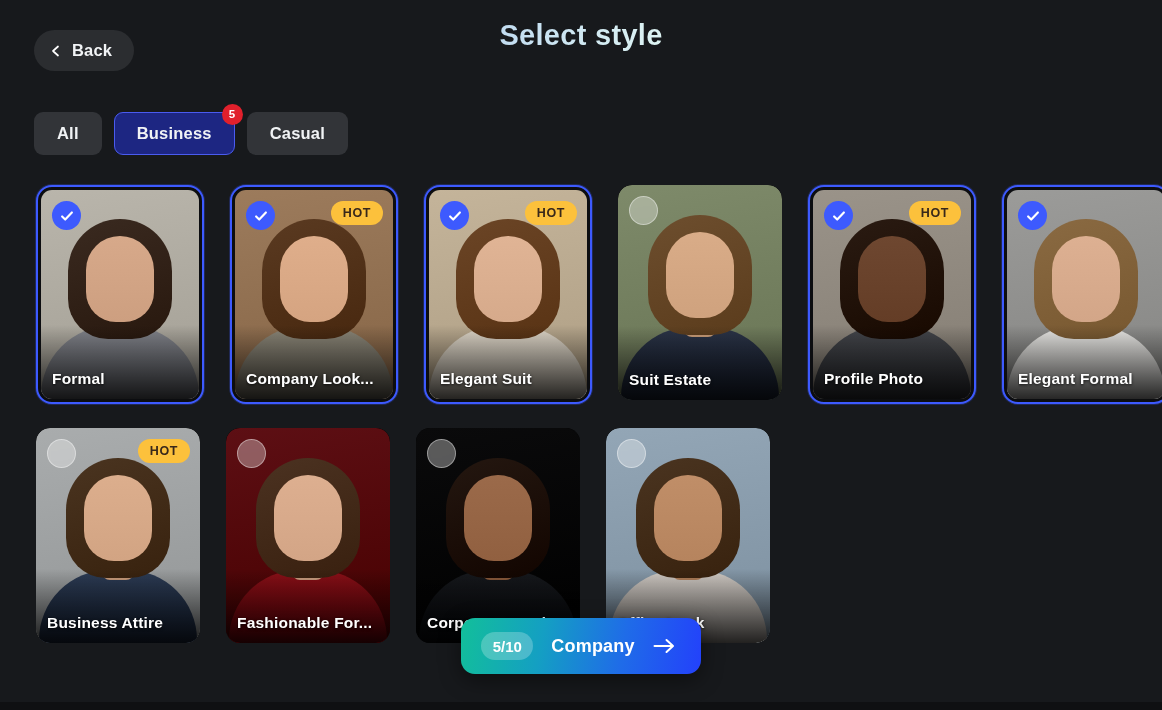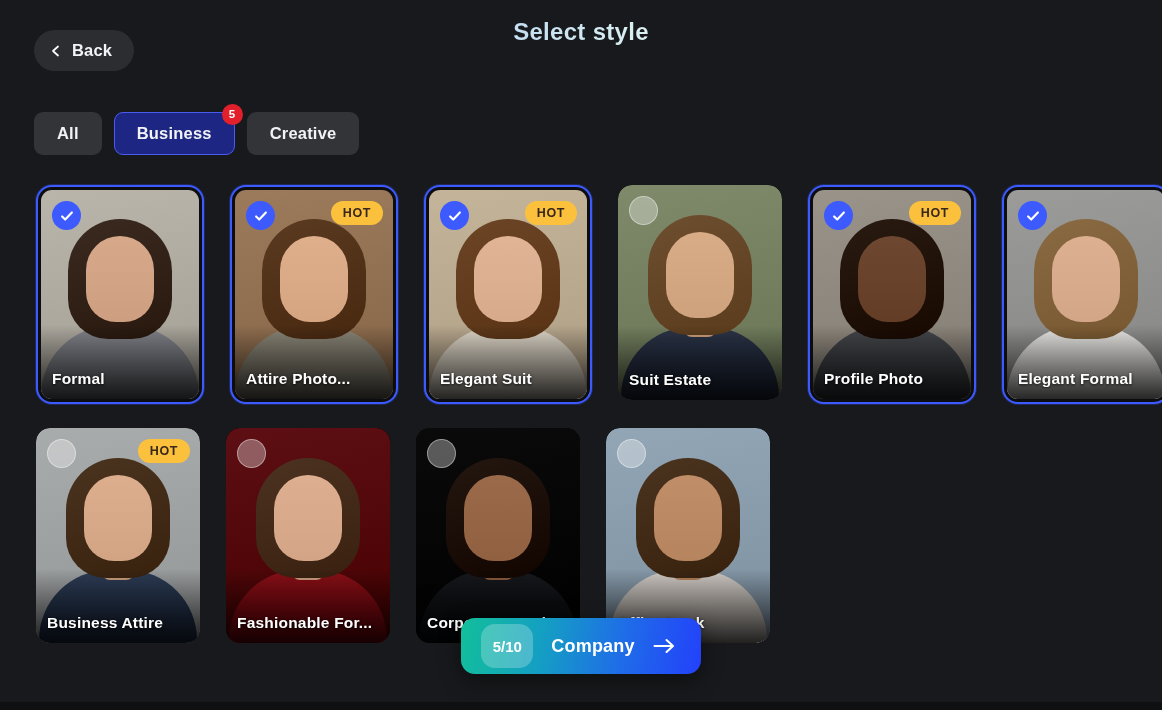--- a/index.html
+++ b/index.html
@@ -58,21 +58,21 @@
   }
 
   .title-block {
     position: absolute;
     left: 0;
     right: 0;
     top: 18px;
     text-align: center;
   }
   .page-title {
-    font-size: 24px;
+    font-size: 29px;
     font-weight: bold;
     letter-spacing: .3px;
     background-image: linear-gradient(95deg, #7b86f0 0%, #a9c7ef 30%, #dff5f3 58%, #9fe9d6 100%);
     -webkit-background-clip: text;
     background-clip: text;
     color: transparent;
     -webkit-text-fill-color: transparent;
     line-height: 1.2;
   }
   .page-subtitle {
@@ -295,21 +295,21 @@
     gap: 18px;
     height: 56px;
     padding: 0 26px 0 20px;
     border-radius: 14px;
     background: linear-gradient(100deg, #12bf9a 0%, #149fc3 34%, #1f6ce8 67%, #2341fb 100%);
     cursor: pointer;
     user-select: none;
     box-shadow: 0 6px 22px rgba(0,0,0,.45);
   }
   .counter-pill {
-    height: 44px;
+    height: 28px;
     min-width: 52px;
     padding: 4px 11px;
     border-radius: 14px;
     background: rgba(255,255,255,.24);
     color: #fff;
     font-size: 15px;
     font-weight: bold;
     display: flex;
     align-items: center;
     justify-content: center;
@@ -355,21 +355,21 @@
 
   <div class="filters">
       <div class="pill">
         <span>All</span>
       </div>
       <div class="pill active">
         <span>Business</span>
         <span class="pill-badge">5</span>
       </div>
       <div class="pill">
-        <span>Creative</span>
+        <span>Casual</span>
       </div>
     </div>
 
   <div class="grid">
       <div class="card selected">
         <div class="card-inner">
           <div class="photo">
             <div class="bg" style="background:linear-gradient(170deg,#b9b5ab,#a39f95)"></div>
             <div class="body" style="background:linear-gradient(180deg,#81838a,#6f7178)"></div>
             <div class="neck" style="background:#c99b7c"></div>
@@ -394,21 +394,21 @@
             <div class="hair" style="background:linear-gradient(160deg,#5a3a21,#48280f)"></div>
             <div class="face" style="background:linear-gradient(180deg,#dfae8b,#d5a481)"></div>
           </div>
           <div class="card-scrim"></div>
           <div class="check on">
             <svg viewBox="0 0 18 18" width="16" height="16" fill="none" stroke="#ffffff" stroke-width="2.4" stroke-linecap="round" stroke-linejoin="round">
               <polyline points="3.5,9.5 7,13 14.5,5"></polyline>
             </svg>
           </div>
           <div class="hot">HOT</div>
-          <div class="card-label">Attire Photo...</div>
+          <div class="card-label">Company Look...</div>
         </div>
       </div>
       <div class="card selected">
         <div class="card-inner">
           <div class="photo">
             <div class="bg" style="background:linear-gradient(170deg,#c4b49a,#ae9e84)"></div>
             <div class="body" style="background:linear-gradient(180deg,#ddd5c7,#cbc3b5)"></div>
             <div class="neck" style="background:#d2a687"></div>
             <div class="hair" style="background:linear-gradient(160deg,#6b4526,#593314)"></div>
             <div class="face" style="background:linear-gradient(180deg,#e0b495,#d6aa8b)"></div>

